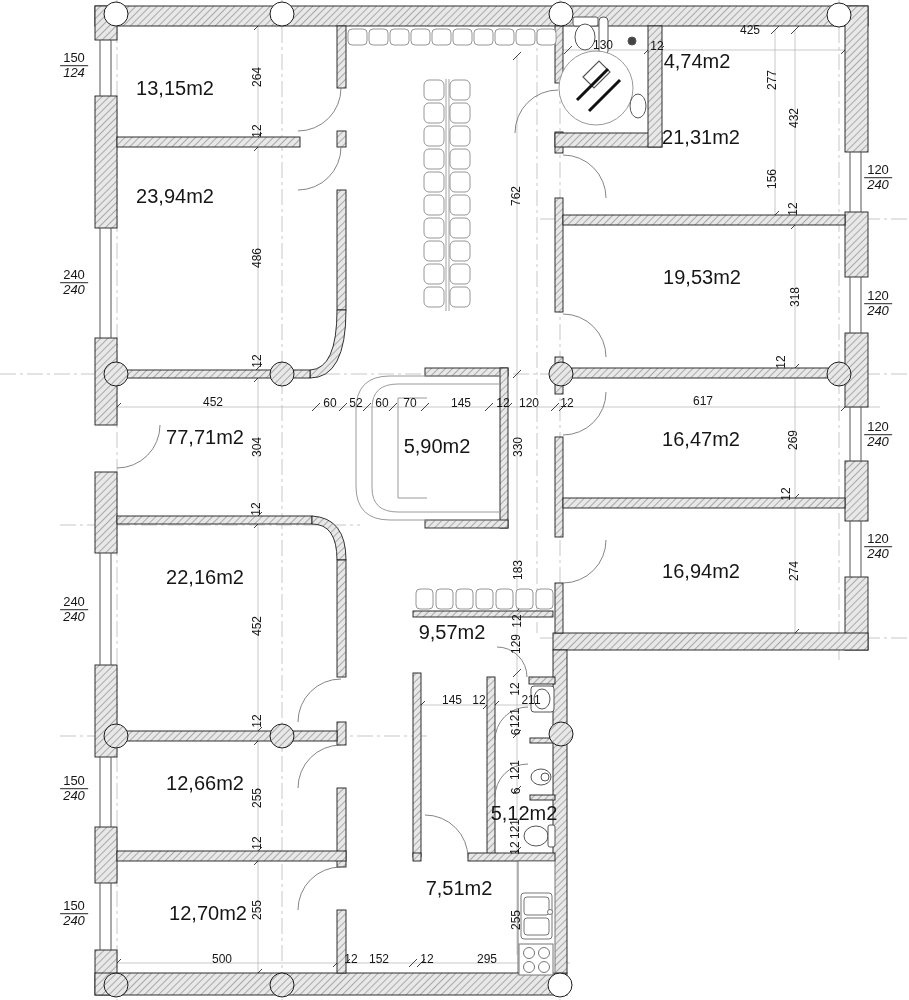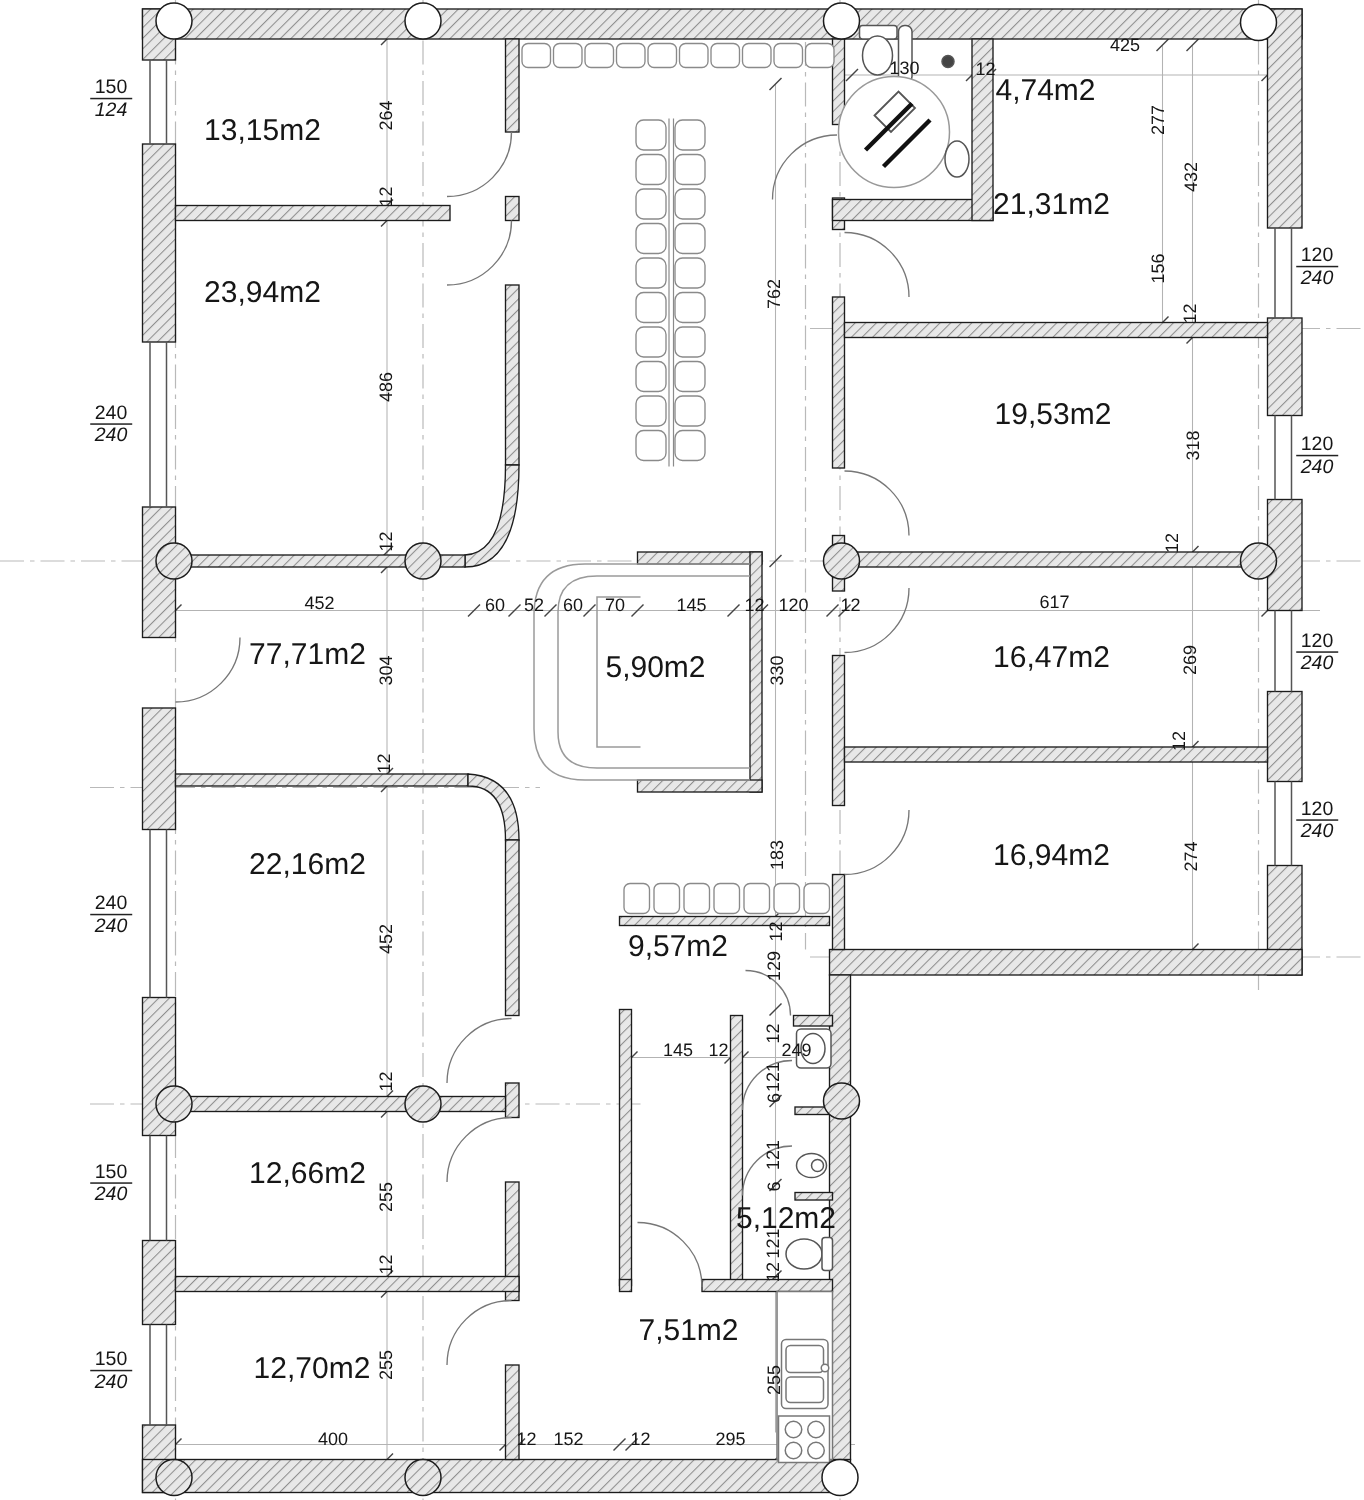--- a/index.html
+++ b/index.html
@@ -426,21 +426,21 @@
 <div class="lbl dim" style="left:382px;top:403px">60</div>
 <div class="lbl dim" style="left:410px;top:403px">70</div>
 <div class="lbl dim" style="left:461px;top:403px">145</div>
 <div class="lbl dim" style="left:503px;top:403px">12</div>
 <div class="lbl dim" style="left:529px;top:403px">120</div>
 <div class="lbl dim" style="left:567px;top:403px">12</div>
 <div class="lbl dim" style="left:703px;top:401px">617</div>
 
 <div class="lbl dim" style="left:452px;top:700px">145</div>
 <div class="lbl dim" style="left:479px;top:700px">12</div>
-<div class="lbl dim" style="left:531px;top:700px">249</div>
-
-<div class="lbl dim" style="left:222px;top:959px">400</div>
+<div class="lbl dim" style="left:531px;top:700px">211</div>
+
+<div class="lbl dim" style="left:222px;top:959px">500</div>
 <div class="lbl dim" style="left:351px;top:959px">12</div>
 <div class="lbl dim" style="left:379px;top:959px">152</div>
 <div class="lbl dim" style="left:427px;top:959px">12</div>
 <div class="lbl dim" style="left:487px;top:959px">295</div>
 
 </div>
 
 </body></html>

